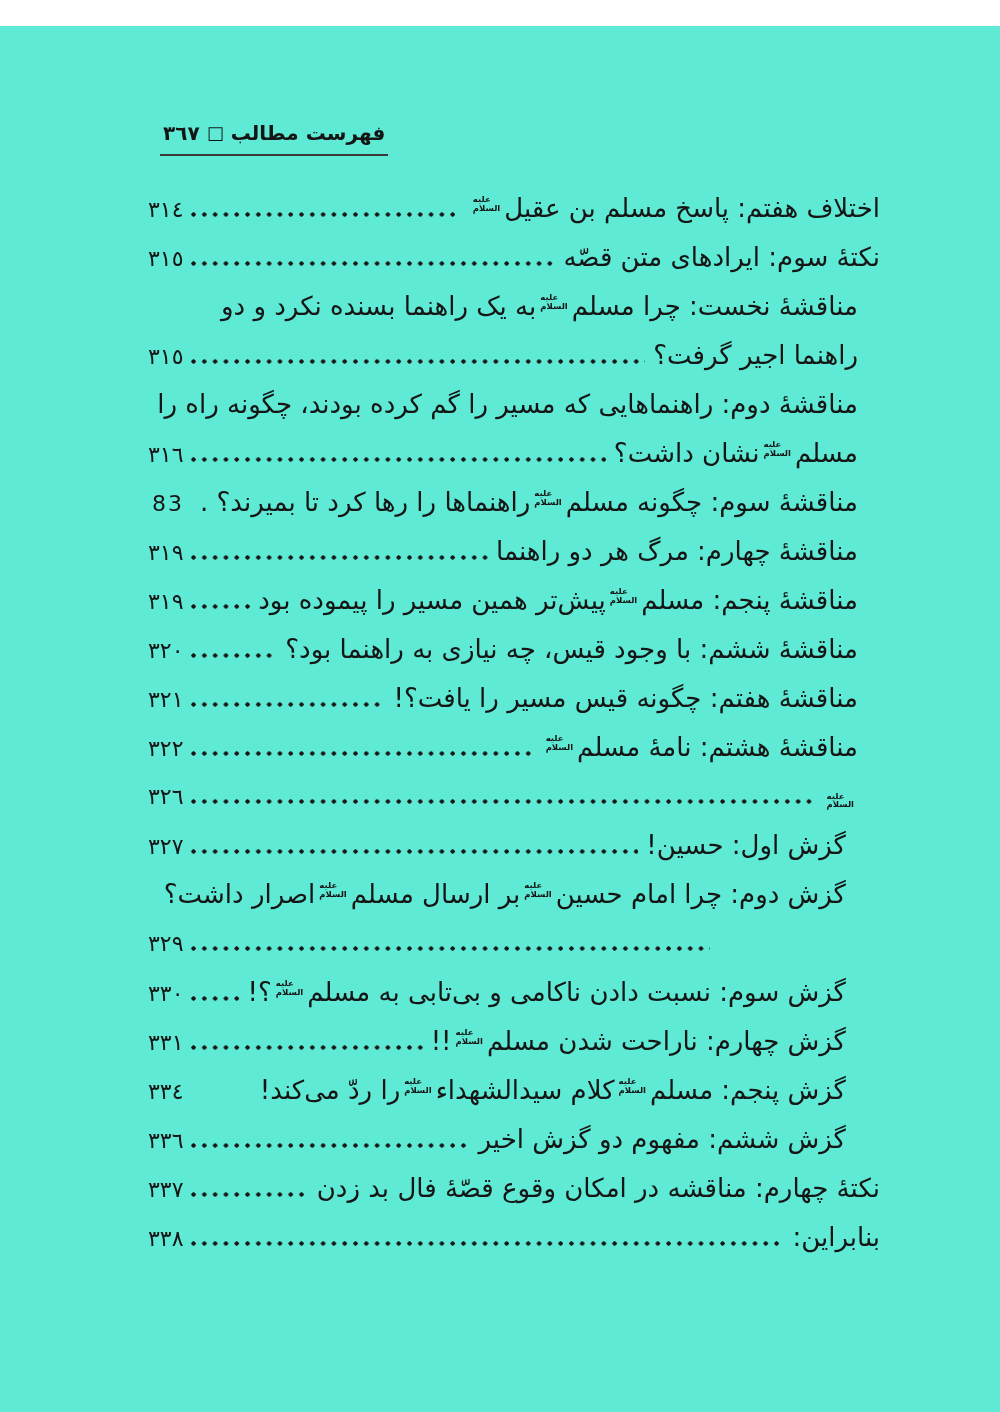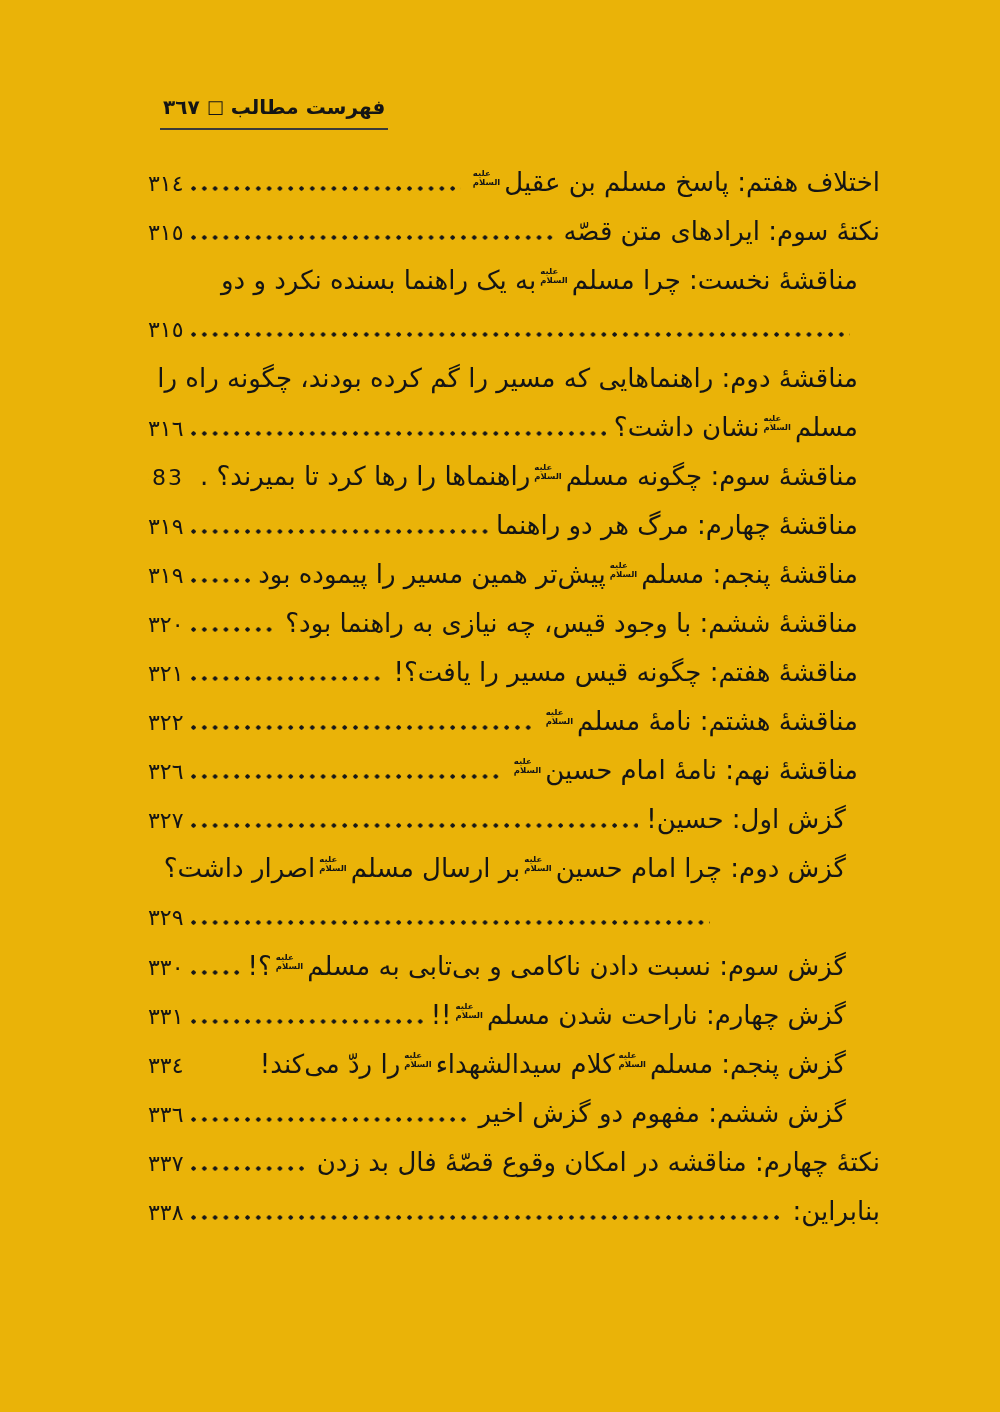--- a/index.html
+++ b/index.html
@@ -5,21 +5,21 @@
   html,body{margin:0;padding:0;}
   body{
     width:1000px;height:1412px;
     background:#ffffff;
     font-family:"DejaVu Sans", sans-serif;
     color:#151515;
     position:relative;
     overflow:hidden;
   }
   .page{
-    position:absolute;inset:0;background:#eab308;
+    position:absolute;inset:0;background:#5eead4;margin-top:26px;
   }
   
   .header{
     position:absolute;
     top:95px;left:160px;
     direction:rtl;
     display:inline-block;
     font-size:20px;
     font-weight:bold;
     letter-spacing:0.5px;
@@ -118,20 +118,23 @@
         <span class="txt">
           <span class="seg">مناقشهٔ نخست: چرا مسلم</span> 
           <span class="hon">
             <div>عليه</div>
             <div>السلام</div>
           </span>
           <span class="seg">به یک راهنما بسنده نکرد و دو</span> 
         </span>
       </div>
       <div class="row ind1">
+        <span class="txt">
+          <span class="seg">راهنما اجیر گرفت؟</span> 
+        </span>
         <span class="dots"></span>
         <span class="page-num">٣١٥</span>
       </div>
       <div class="row ind1">
         <span class="txt">
           <span class="seg">مناقشهٔ دوم: راهنماهایی که مسیر را گم کرده بودند، چگونه راه را به</span> 
         </span>
       </div>
       <div class="row ind1">
         <span class="txt">
@@ -196,21 +199,20 @@
           <span class="hon">
             <div>عليه</div>
             <div>السلام</div>
           </span>
         </span>
         <span class="dots"></span>
         <span class="page-num">٣٢٢</span>
       </div>
       <div class="row ind1">
         <span class="txt">
-          <span class="seg">مناقشهٔ نهم: نامهٔ امام حسین</span> 
           <span class="hon">
             <div>عليه</div>
             <div>السلام</div>
           </span>
         </span>
         <span class="dots"></span>
         <span class="page-num">٣٢٦</span>
       </div>
       <div class="row ind2">
         <span class="txt">

